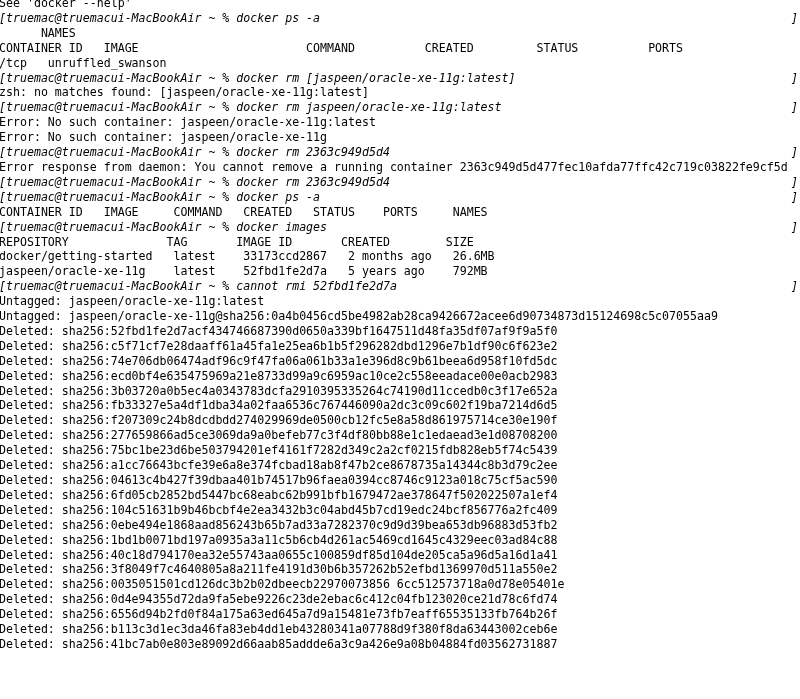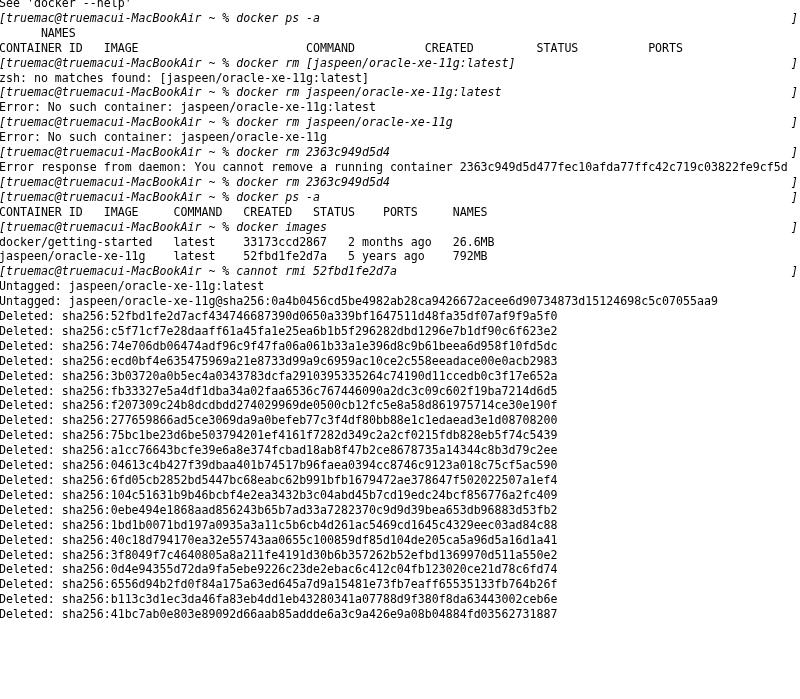--- a/index.html
+++ b/index.html
@@ -63,32 +63,33 @@
 </style>
 </head>
 <body>
 
 <div id="terminal">
   <div id="screen-buffer">
       <div class="tline"><span>See 'docker --help'</span></div>
       <div class="tline has-rbracket"><span>[truemac@truemacui-MacBookAir ~ % docker ps -a</span></div>
       <div class="tline"><span>      NAMES</span></div>
       <div class="tline"><span>CONTAINER ID   IMAGE                        COMMAND          CREATED         STATUS          PORTS</span></div>
+      <div class="tline"><span>/tcp   unruffled_swanson</span></div>
       <div class="tline has-rbracket"><span>[truemac@truemacui-MacBookAir ~ % docker rm [jaspeen/oracle-xe-11g:latest]</span></div>
       <div class="tline"><span>zsh: no matches found: [jaspeen/oracle-xe-11g:latest]</span></div>
       <div class="tline has-rbracket"><span>[truemac@truemacui-MacBookAir ~ % docker rm jaspeen/oracle-xe-11g:latest</span></div>
       <div class="tline"><span>Error: No such container: jaspeen/oracle-xe-11g:latest</span></div>
-      <div class="tline has-rbracket"><span>[truemac@truemacui-MacBookAir ~ % docker rm jaspeen/oracle-xe-11g</span></div>
       <div class="tline"><span>Error: No such container: jaspeen/oracle-xe-11g</span></div>
       <div class="tline has-rbracket"><span>[truemac@truemacui-MacBookAir ~ % docker rm 2363c949d5d4</span></div>
       <div class="tline"><span>Error response from daemon: You cannot remove a running container 2363c949d5d477fec10afda77ffc42c719c03822fe9cf5d</span></div>
       <div class="tline has-rbracket"><span>[truemac@truemacui-MacBookAir ~ % docker rm 2363c949d5d4</span></div>
       <div class="tline has-rbracket"><span>[truemac@truemacui-MacBookAir ~ % docker ps -a</span></div>
       <div class="tline"><span>CONTAINER ID   IMAGE     COMMAND   CREATED   STATUS    PORTS     NAMES</span></div>
       <div class="tline has-rbracket"><span>[truemac@truemacui-MacBookAir ~ % docker images</span></div>
+      <div class="tline"><span>REPOSITORY              TAG       IMAGE ID       CREATED        SIZE</span></div>
       <div class="tline"><span>docker/getting-started   latest    33173ccd2867   2 months ago   26.6MB</span></div>
       <div class="tline"><span>jaspeen/oracle-xe-11g    latest    52fbd1fe2d7a   5 years ago    792MB</span></div>
       <div class="tline has-rbracket"><span>[truemac@truemacui-MacBookAir ~ % cannot rmi 52fbd1fe2d7a</span></div>
       <div class="tline"><span>Untagged: jaspeen/oracle-xe-11g:latest</span></div>
       <div class="tline"><span>Untagged: jaspeen/oracle-xe-11g@sha256:0a4b0456cd5be4982ab28ca9426672acee6d90734873d15124698c5c07055aa9</span></div>
       <div class="tline"><span>Deleted: sha256:52fbd1fe2d7acf434746687390d0650a339bf1647511d48fa35df07af9f9a5f0</span></div>
       <div class="tline"><span>Deleted: sha256:c5f71cf7e28daaff61a45fa1e25ea6b1b5f296282dbd1296e7b1df90c6f623e2</span></div>
       <div class="tline"><span>Deleted: sha256:74e706db06474adf96c9f47fa06a061b33a1e396d8c9b61beea6d958f10fd5dc</span></div>
       <div class="tline"><span>Deleted: sha256:ecd0bf4e635475969a21e8733d99a9c6959ac10ce2c558eeadace00e0acb2983</span></div>
       <div class="tline"><span>Deleted: sha256:3b03720a0b5ec4a0343783dcfa2910395335264c74190d11ccedb0c3f17e652a</span></div>
@@ -97,18 +98,19 @@
       <div class="tline"><span>Deleted: sha256:277659866ad5ce3069da9a0befeb77c3f4df80bb88e1c1edaead3e1d08708200</span></div>
       <div class="tline"><span>Deleted: sha256:75bc1be23d6be503794201ef4161f7282d349c2a2cf0215fdb828eb5f74c5439</span></div>
       <div class="tline"><span>Deleted: sha256:a1cc76643bcfe39e6a8e374fcbad18ab8f47b2ce8678735a14344c8b3d79c2ee</span></div>
       <div class="tline"><span>Deleted: sha256:04613c4b427f39dbaa401b74517b96faea0394cc8746c9123a018c75cf5ac590</span></div>
       <div class="tline"><span>Deleted: sha256:6fd05cb2852bd5447bc68eabc62b991bfb1679472ae378647f502022507a1ef4</span></div>
       <div class="tline"><span>Deleted: sha256:104c51631b9b46bcbf4e2ea3432b3c04abd45b7cd19edc24bcf856776a2fc409</span></div>
       <div class="tline"><span>Deleted: sha256:0ebe494e1868aad856243b65b7ad33a7282370c9d9d39bea653db96883d53fb2</span></div>
       <div class="tline"><span>Deleted: sha256:1bd1b0071bd197a0935a3a11c5b6cb4d261ac5469cd1645c4329eec03ad84c88</span></div>
       <div class="tline"><span>Deleted: sha256:40c18d794170ea32e55743aa0655c100859df85d104de205ca5a96d5a16d1a41</span></div>
       <div class="tline"><span>Deleted: sha256:3f8049f7c4640805a8a211fe4191d30b6b357262b52efbd1369970d511a550e2</span></div>
+      <div class="tline"><span>Deleted: sha256:0035051501cd126dc3b2b02dbeecb22970073856 6cc512573718a0d78e05401e</span></div>
       <div class="tline"><span>Deleted: sha256:0d4e94355d72da9fa5ebe9226c23de2ebac6c412c04fb123020ce21d78c6fd74</span></div>
       <div class="tline"><span>Deleted: sha256:6556d94b2fd0f84a175a63ed645a7d9a15481e73fb7eaff65535133fb764b26f</span></div>
       <div class="tline"><span>Deleted: sha256:b113c3d1ec3da46fa83eb4dd1eb43280341a07788d9f380f8da63443002ceb6e</span></div>
       <div class="tline"><span>Deleted: sha256:41bc7ab0e803e89092d66aab85addde6a3c9a426e9a08b04884fd03562731887</span></div>
     </div>
 </div>
 
 </body></html>

